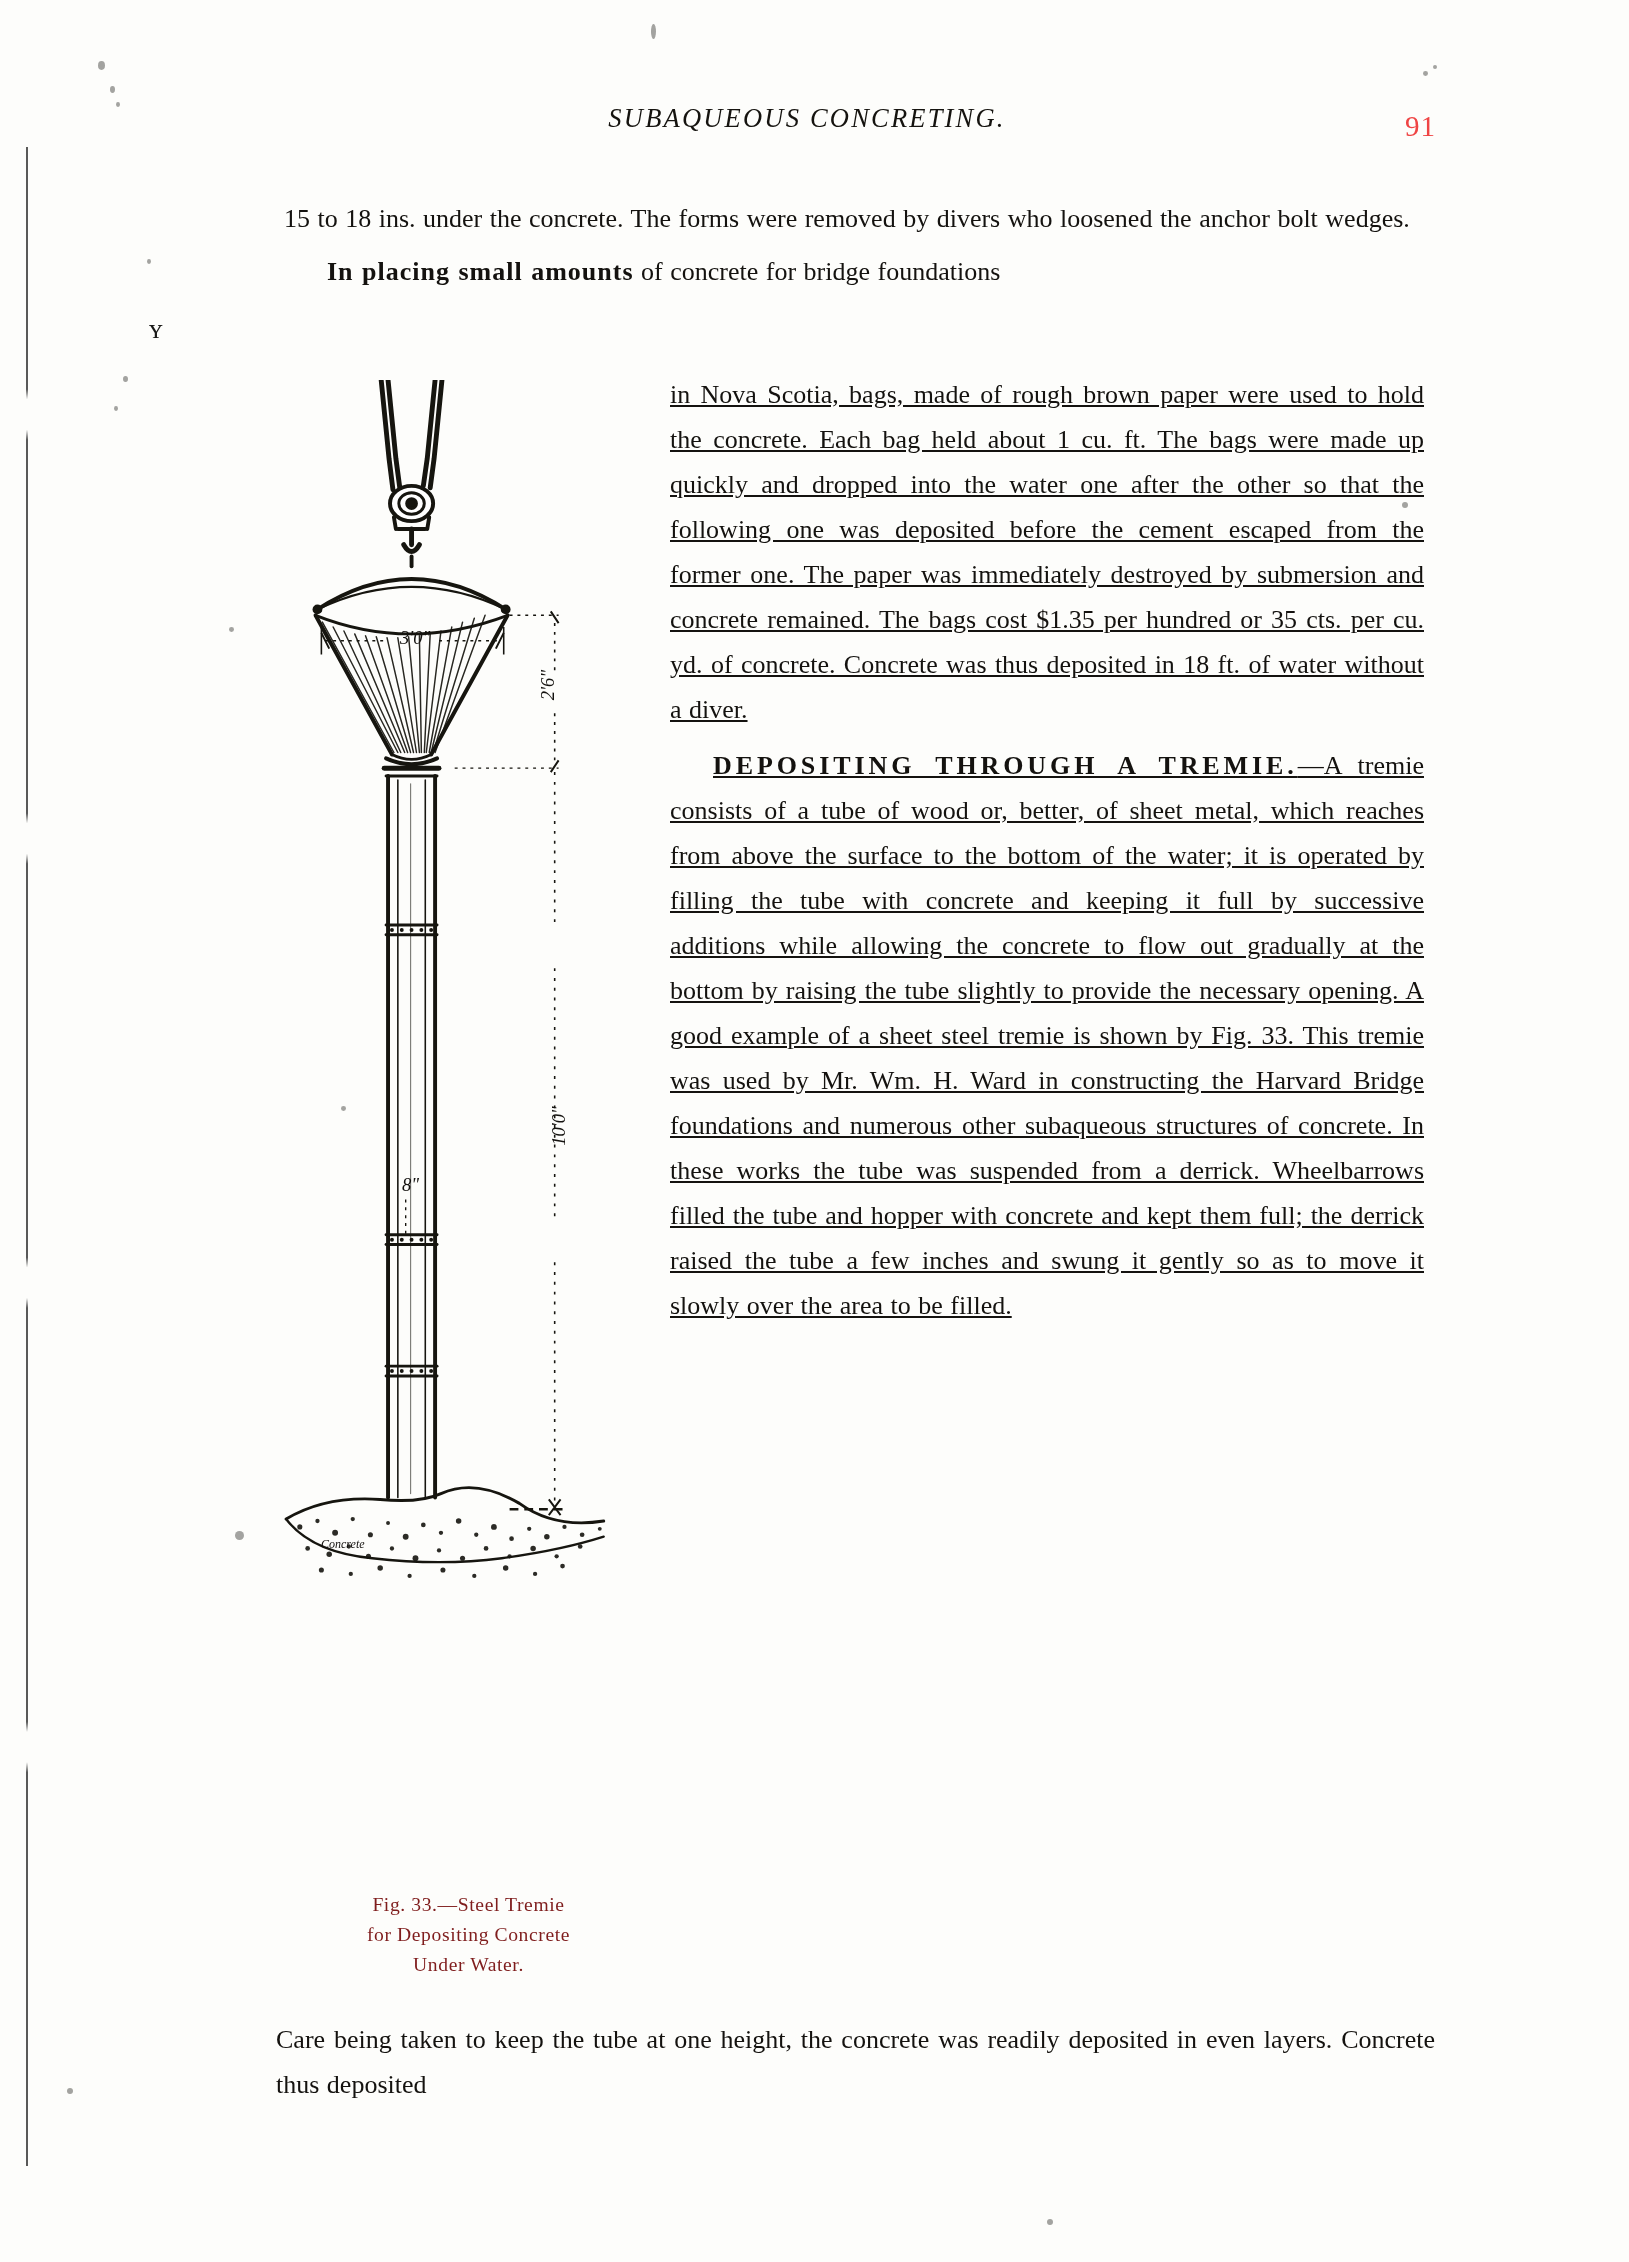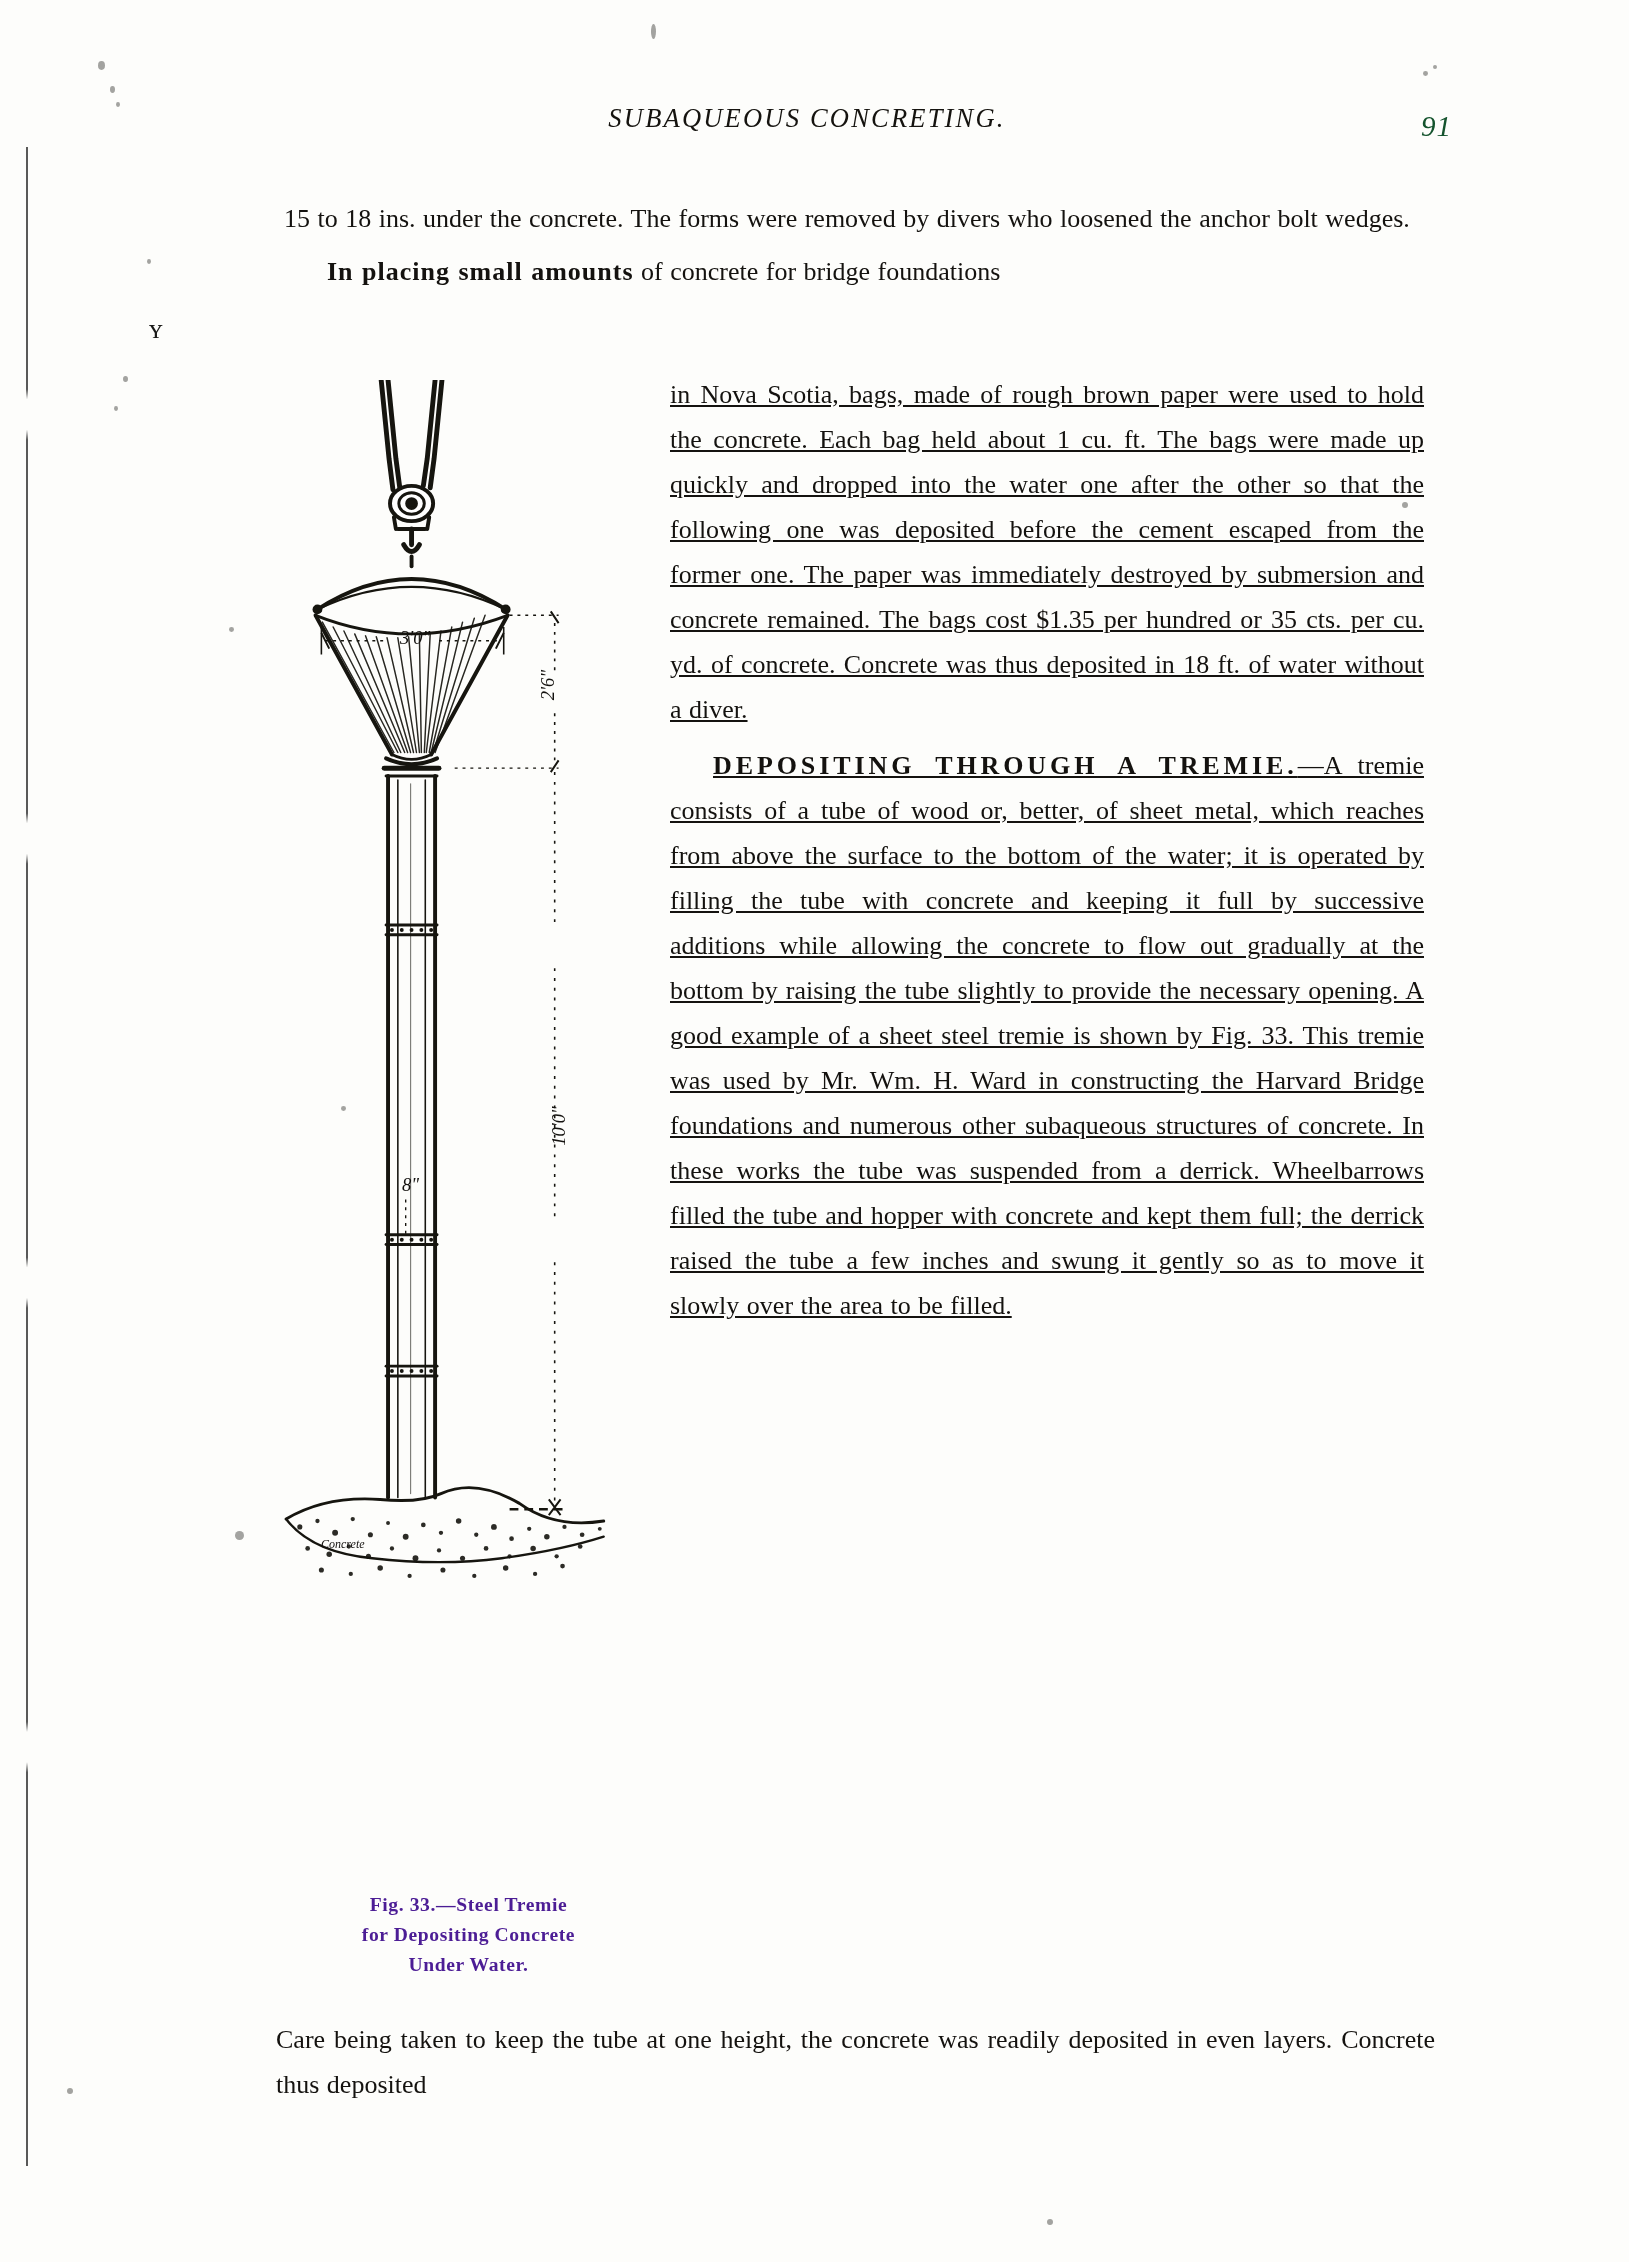--- a/index.html
+++ b/index.html
@@ -57,26 +57,25 @@
     left: 0; right: 16px;
     top: 103px;
     text-align: center;
     font-style: italic;
     font-size: 26.5px;
     letter-spacing: 2.2px;
     color: #15130f;
   }
   .folio {
     position: absolute;
-    right: 178px;
+    right: 194px;
     top: 110px;
     font-size: 29px;
     letter-spacing: 1px;
-    color: #14532d;
-    font-style: italic;
+    color: #ef4444;
   }
 
   
   .txt {
     position: absolute;
     text-align: justify;
     font-size: 26px;
     line-height: 45px;
     color: #14120f;
     word-spacing: 1px;
@@ -108,23 +107,23 @@
 
   
   .fig-caption {
     position: absolute;
     left: 294px;
     top: 1890px;
     width: 349px;
     text-align: center;
     font-size: 19.6px;
     line-height: 30px;
-    font-weight: bold;
+    font-weight: normal;
     letter-spacing: 0.6px;
-    color: #4c1d95;
+    color: #7f1d1d;
   }
 
   
   .figure {
     position: absolute;
     left: 282px;
     top: 380px;
     width: 365px;
     height: 1490px;
   }

